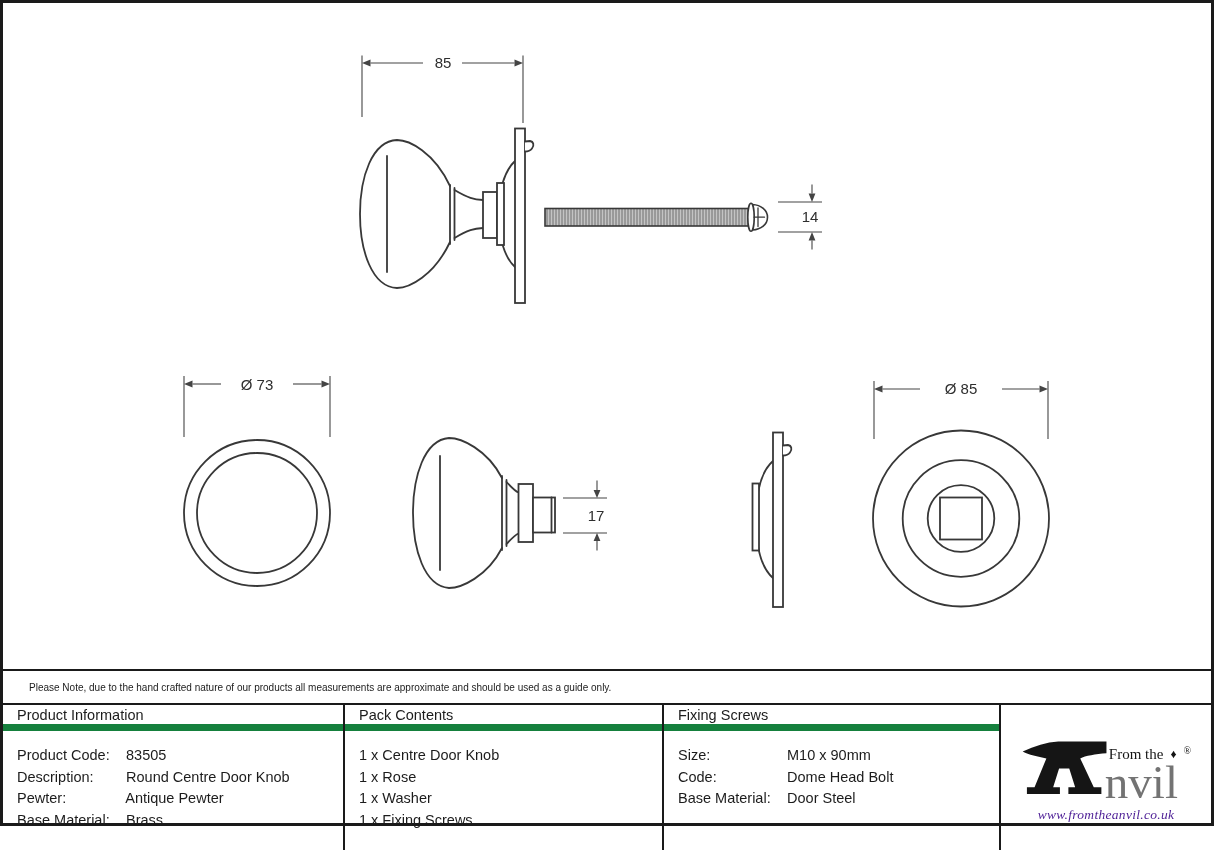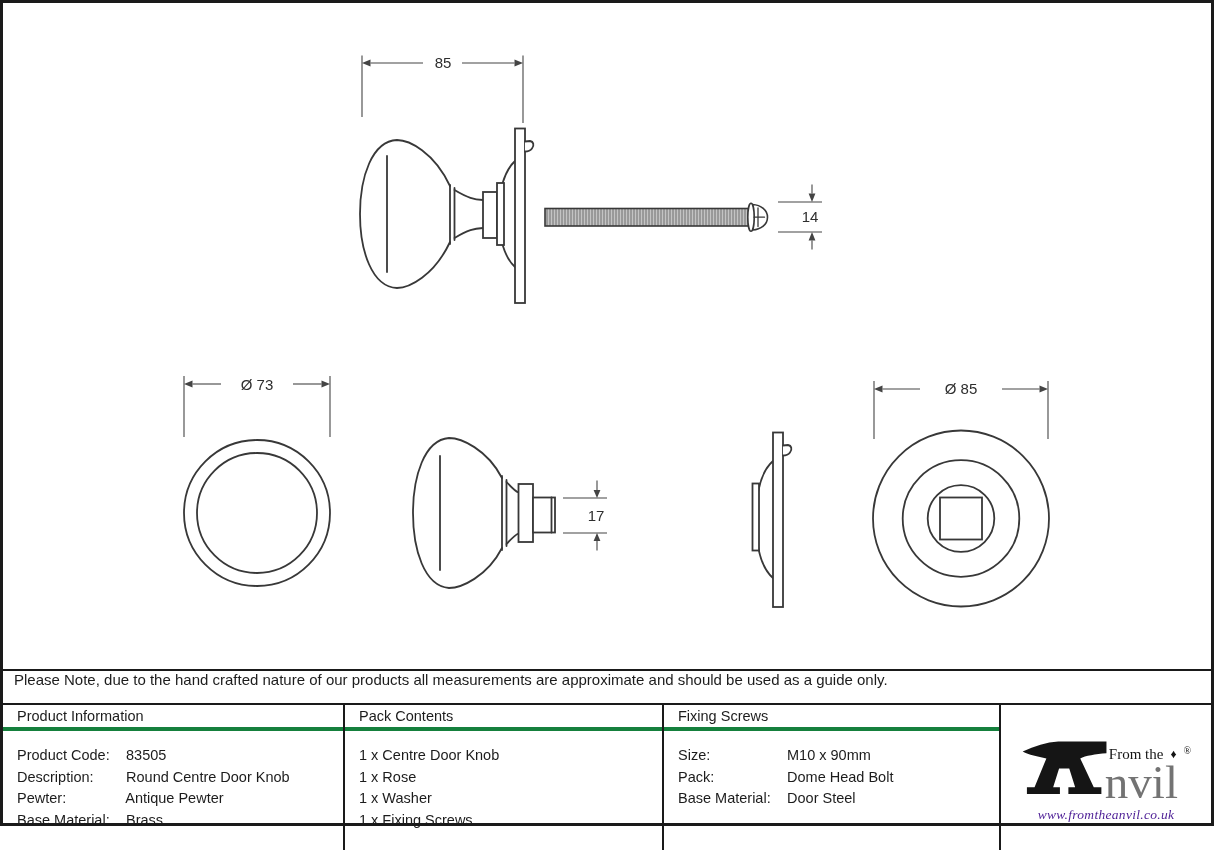--- a/index.html
+++ b/index.html
@@ -22,36 +22,36 @@
   }
   svg text.dim-label {
     font-family: "Liberation Sans", sans-serif;
     font-size: 15px;
     fill: #2e2e2e;
   }
   .note-row {
     height: 36px;
     border-top: 2px solid #1a1a1a;
     border-bottom: 2px solid #1a1a1a;
-    display: flex; align-items: flex-start;
-    padding-left: 11px;
-    font-size: 15px;
+    display: flex; align-items: center;
+    padding-left: 26px;
+    font-size: 10px;
   }
   .info-grid {
     height: 145px;
     display: flex;
   }
   .col { height: 100%; }
   .col-product { width: 342px; border-right: 2px solid #1a1a1a; }
   .col-pack    { width: 319px; border-right: 2px solid #1a1a1a; }
   .col-fixing  { width: 337px; border-right: 2px solid #1a1a1a; }
   .col-logo    { width: 210px; display: flex; align-items: center; justify-content: center; }
   .col-header {
     height: 26px;
-    border-bottom: 4px solid #15803d;
+    border-bottom: 7px solid #15803d;
     display: flex; align-items: center;
     padding-left: 14px;
     font-size: 14.5px;
   }
   .col-body { padding: 14px 0 0 14px; font-size: 14.5px; }
   .spec-row { line-height: 21.6px; white-space: nowrap; }
   .spec-label { display: inline-block; width: 105px; }
   .pack-item { line-height: 21.6px; white-space: nowrap; }
   
   .logo-block { text-align: center; }
@@ -242,21 +242,21 @@
     </div>
 
     <div class="col col-fixing">
       <div class="col-header">Fixing Screws</div>
       <div class="col-body">
         <div class="spec-row">
           <span class="spec-label">Size:</span>
           <span class="spec-value">M10 x 90mm</span>
         </div>
         <div class="spec-row">
-          <span class="spec-label">Pack:</span>
+          <span class="spec-label">Code:</span>
           <span class="spec-value">Dome Head Bolt</span>
         </div>
         <div class="spec-row">
           <span class="spec-label">Base Material:</span>
           <span class="spec-value">Door Steel</span>
         </div>
       </div>
     </div>
 
     <div class="col col-logo">

